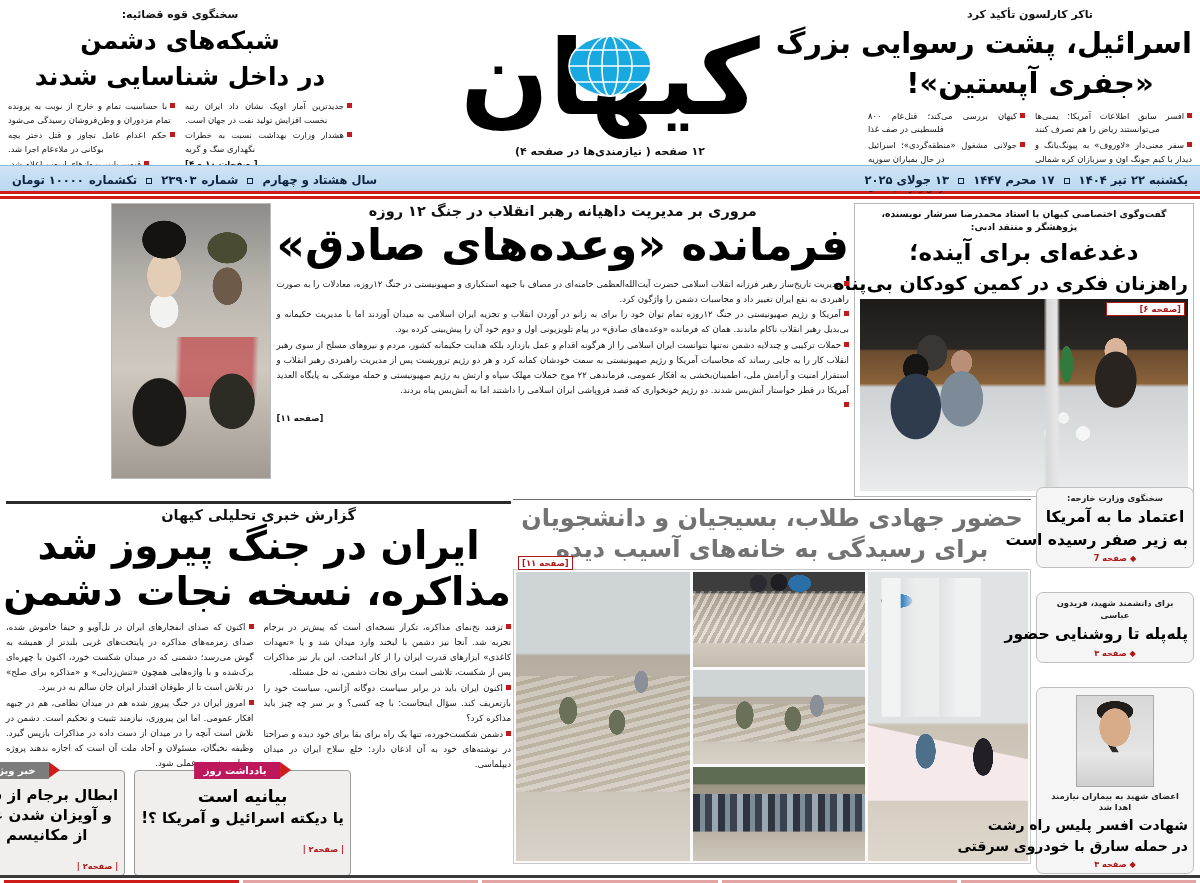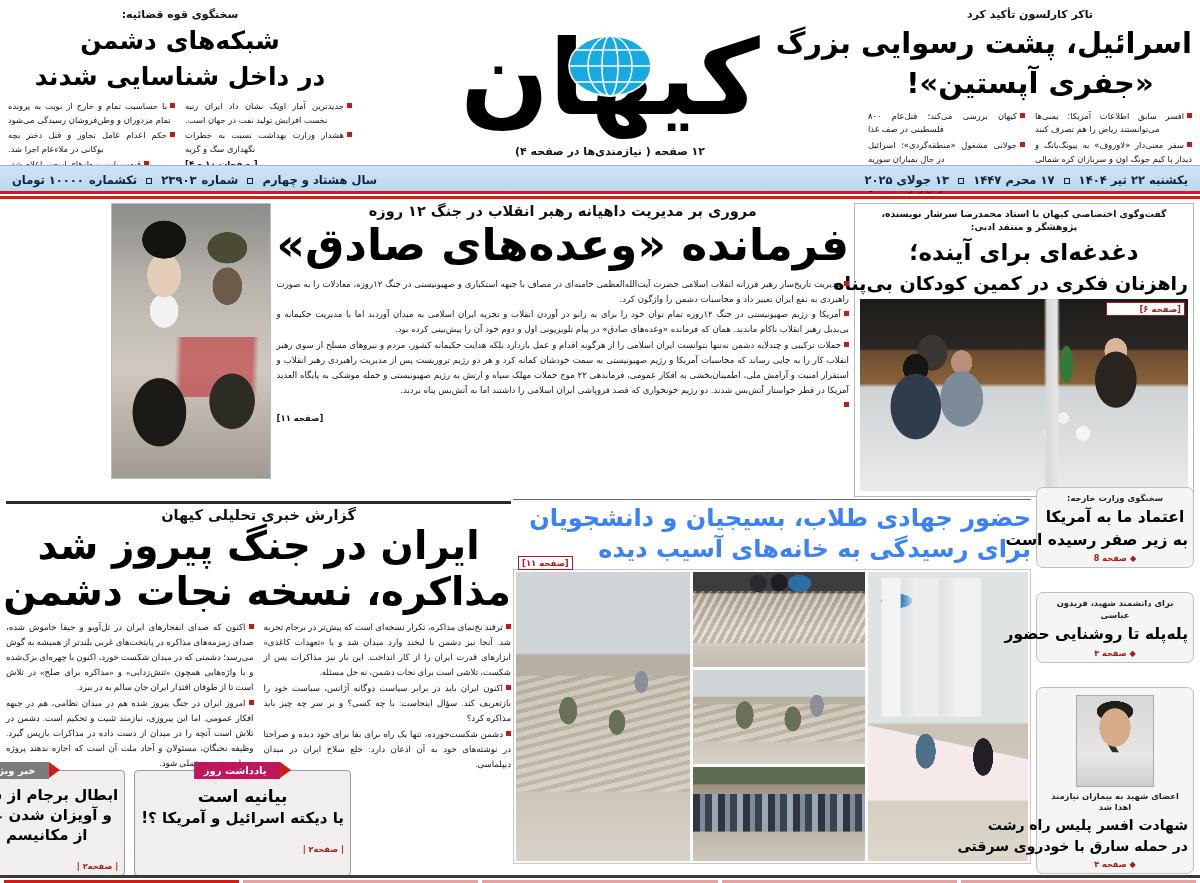--- a/index.html
+++ b/index.html
@@ -158,24 +158,24 @@
       radial-gradient(ellipse 22px 27px at 50% 35%, #d8ab89 0 70%, transparent 72%),
       radial-gradient(ellipse 25px 14px at 50% 17%, #211d1a 0 72%, transparent 74%),
       radial-gradient(ellipse 8px 6px at 50% 50%, #6b4a33 0 70%, transparent 72%),
       linear-gradient(180deg, transparent 62%, #e8e8e8 63%, #cfcfcf 100%),
       linear-gradient(60deg, transparent 46%, #2b2b2b 47% 53%, transparent 54%) 0 68%/100% 32% no-repeat; }
 
   
   .hl-over { font-size: 14.5px; font-weight: bold; text-align: center; color:#111; }
   .hl-big  { font-size: 44px; font-weight: bold; text-align: right; line-height: 1.16; color:#000; white-space: nowrap; }
   .hl-big2 { font-size: 39px; font-weight: bold; text-align: center; line-height: 1.18; color:#000; white-space: nowrap; }
-  .hl-mid  { font-size: 24px; font-weight: bold; line-height: 1.3; color:#3b82f6; white-space: nowrap; }
+  .hl-mid  { font-size: 24px; font-weight: bold; text-align: center; line-height: 1.3; color:#737373; white-space: nowrap; }
 
   .lede { display:flex; gap: 10px; margin-top: 5px; }
-  .lede .c { flex: 1 1 0; font-size: 8.6px; line-height: 1.75; color:#111; text-align: justify; font-family: Liberation Serif, serif; }
+  .lede .c { flex: 1 1 0; font-size: 8.6px; line-height: 1.75; color:#111; text-align: justify; }
   .lede p { margin-bottom: 1px; }
 
   .rule-blk { height: 3px; background: #2b2b2b; width: 100%; margin: 4px 0 3px; }
   .rule-blk.thin { height: 1px; background:#6d6d6d; }
 
   
   .card {
     border: 1px solid #bfbfbf; border-radius: 7px; background: #f5f5f5;
     padding: 5px 5px 4px; margin-bottom: 24px; text-align: center;
   }
@@ -356,21 +356,21 @@
       </div>
       <div class="photo ph-rubble2" style="flex:1 1 auto;height:100%;"></div>
     </div>
   </div>
 
   <div style="position:absolute;right:6px;top:487px;width:158px;">
     <div class="card">
       <div class="ov">سخنگوی وزارت خارجه:</div>
       <div class="hd">اعتماد ما به آمریکا</div>
       <div class="hd">به زیر صفر رسیده است</div>
-      <div class="pg"><span class="dia">◆</span> <span>صفحه 8</span></div>
+      <div class="pg"><span class="dia">◆</span> <span>صفحه 7</span></div>
     </div>
 
     <div class="card">
       <div class="ov">برای دانشمند شهید، فریدون عباسی</div>
       <div class="hd">پله‌پله تا روشنایی حضور</div>
       <div class="pg"><span class="dia">◆</span> <span>صفحه ۳</span></div>
     </div>
 
     <div class="card">
       <div class="photo ph-portrait" style="width:78px;height:92px;margin:2px auto 4px;border:1px solid #aaa;"></div>

